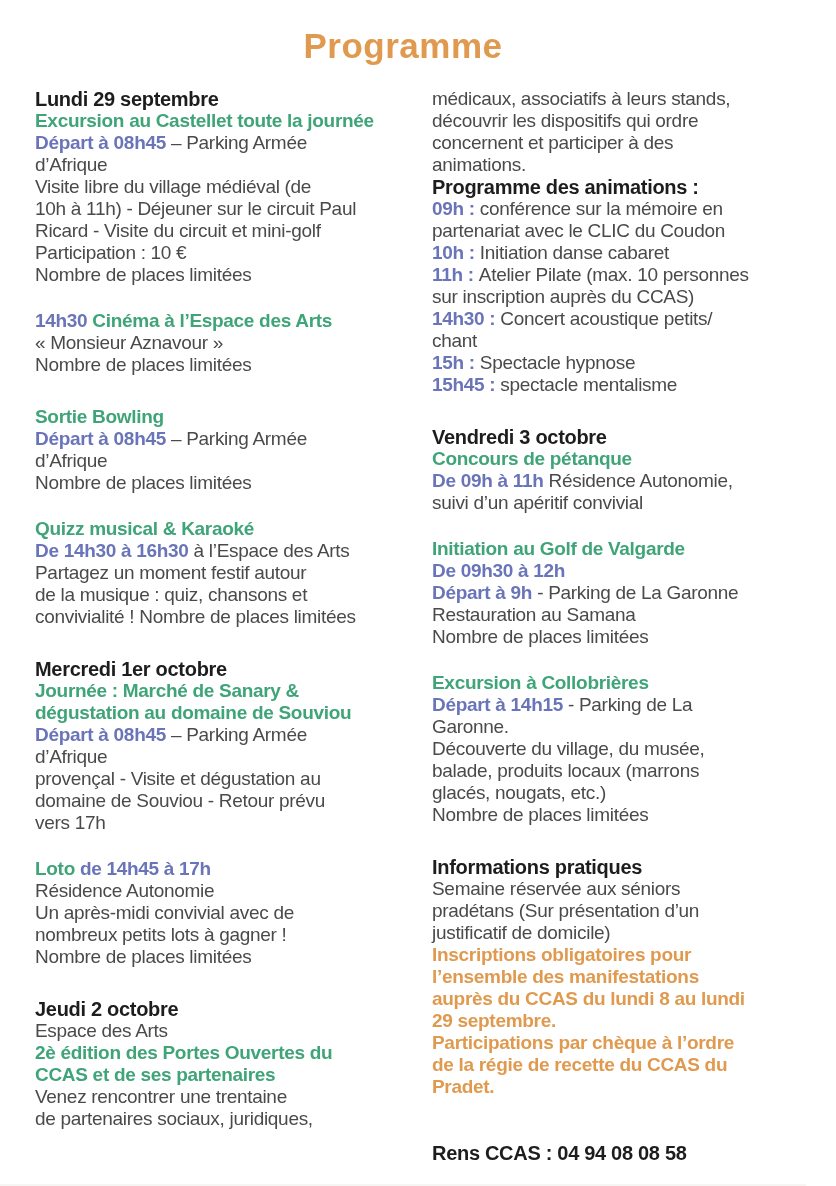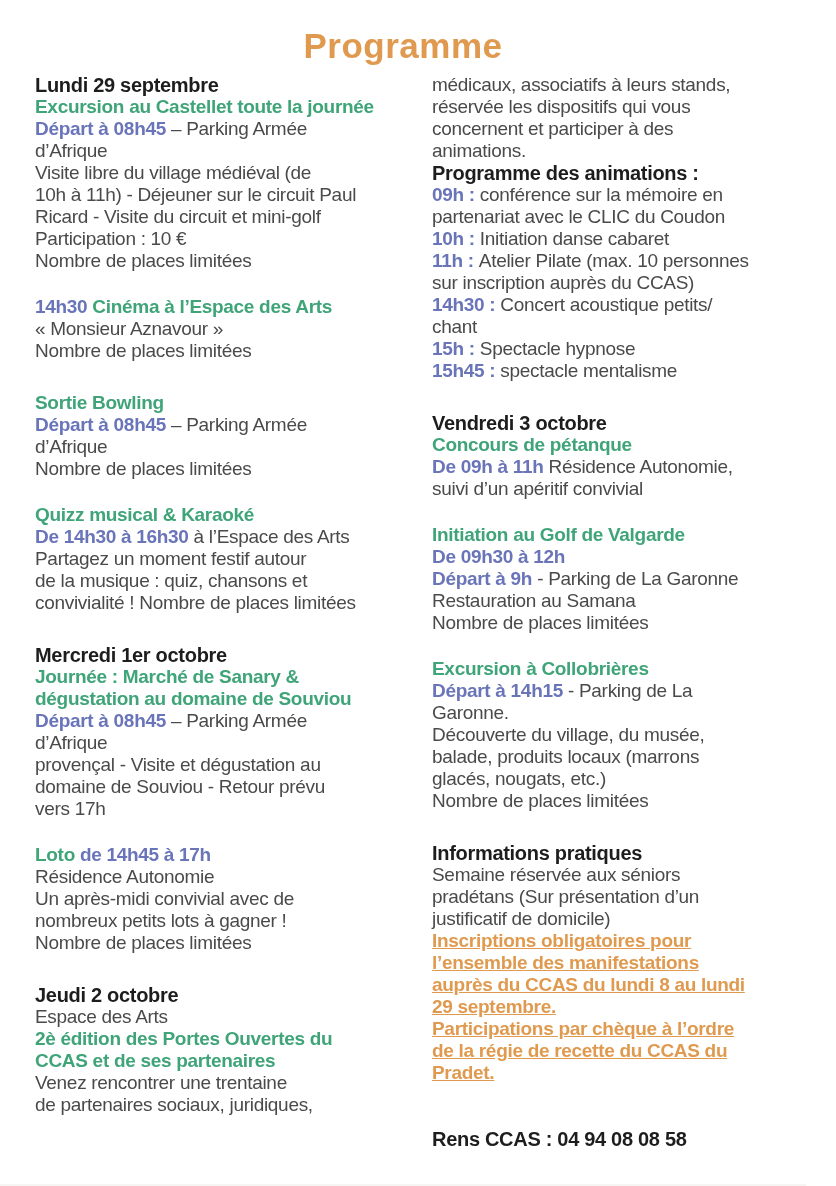--- a/index.html
+++ b/index.html
@@ -19,41 +19,41 @@
     width: 100%;
     margin: 0;
     text-align: center;
     font-size: 35px;
     font-weight: 800;
     letter-spacing: 0.5px;
     color: var(--orange, #E09A4F);
   }
   .col {
     position: absolute;
-    top: 62px;
+    top: 76px;
   }
   .col-left  { left: 35px;  width: 392px; }
   .col-right { left: 432px; width: 384px; }
   .block { margin-top: 0; }
   .col .block--day     { margin-top: 30px; }
   .col .block--event   { margin-top: 24px; }
   .col .block--contact { margin-top: 44px; }
   .col .block:first-child { margin-top: 0; }
   .line {
     height: 22px;
     line-height: 22px;
     font-size: 19px;
     letter-spacing: -0.3px;
     white-space: nowrap;
   }
   .run        { display: inline; }
   .run-day    { font-weight: 700; color: var(--ink, #1D1D1D); font-size: 20px; }
   .run-green  { font-weight: 700; color: var(--green, #3FA478); }
   .run-purple { font-weight: 700; color: var(--purple, #6974B9); }
-  .run-orange { font-weight: 700; color: var(--orange, #E09A4F); text-decoration: underline; }
+  .run-orange { font-weight: 700; color: var(--orange, #E09A4F); }
   .run-body   { font-weight: 400; color: var(--body, #4A4A4A); }
   .page-edge {
     position: absolute;
     left: 0; right: 0; bottom: 0;
     height: 14px;
     background: #f6f5f3;
   }
 </style>
 </head>
 <body>
@@ -112,21 +112,21 @@
         <div class="line"><span class="run run-body">Espace des Arts</span></div>
         <div class="line"><span class="run run-green">2è édition des Portes Ouvertes du</span></div>
         <div class="line"><span class="run run-green">CCAS et de ses partenaires</span></div>
         <div class="line"><span class="run run-body">Venez rencontrer une trentaine</span></div>
         <div class="line"><span class="run run-body">de partenaires sociaux, juridiques,</span></div>
       </div>
     </div>
   <div class="col col-right">
       <div class="block block--event">
         <div class="line"><span class="run run-body">médicaux, associatifs à leurs stands,</span></div>
-        <div class="line"><span class="run run-body">réservée les dispositifs qui vous</span></div>
+        <div class="line"><span class="run run-body">découvrir les dispositifs qui ordre</span></div>
         <div class="line"><span class="run run-body">concernent et participer à des</span></div>
         <div class="line"><span class="run run-body">animations.</span></div>
         <div class="line"><span class="run run-day">Programme des animations :</span></div>
         <div class="line"><span class="run run-purple">09h : </span><span class="run run-body">conférence sur la mémoire en</span></div>
         <div class="line"><span class="run run-body">partenariat avec le CLIC du Coudon</span></div>
         <div class="line"><span class="run run-purple">10h : </span><span class="run run-body">Initiation danse cabaret</span></div>
         <div class="line"><span class="run run-purple">11h : </span><span class="run run-body">Atelier Pilate (max. 10 personnes</span></div>
         <div class="line"><span class="run run-body">sur inscription auprès du CCAS)</span></div>
         <div class="line"><span class="run run-purple">14h30 : </span><span class="run run-body">Concert acoustique petits/</span></div>
         <div class="line"><span class="run run-body">chant</span></div>

